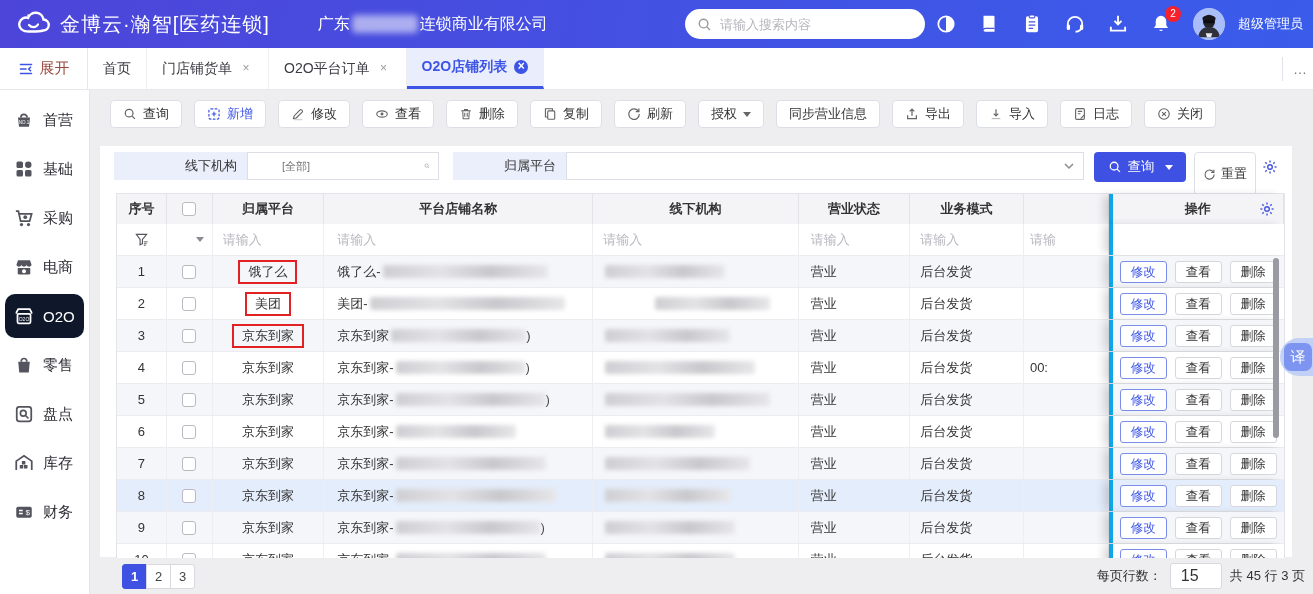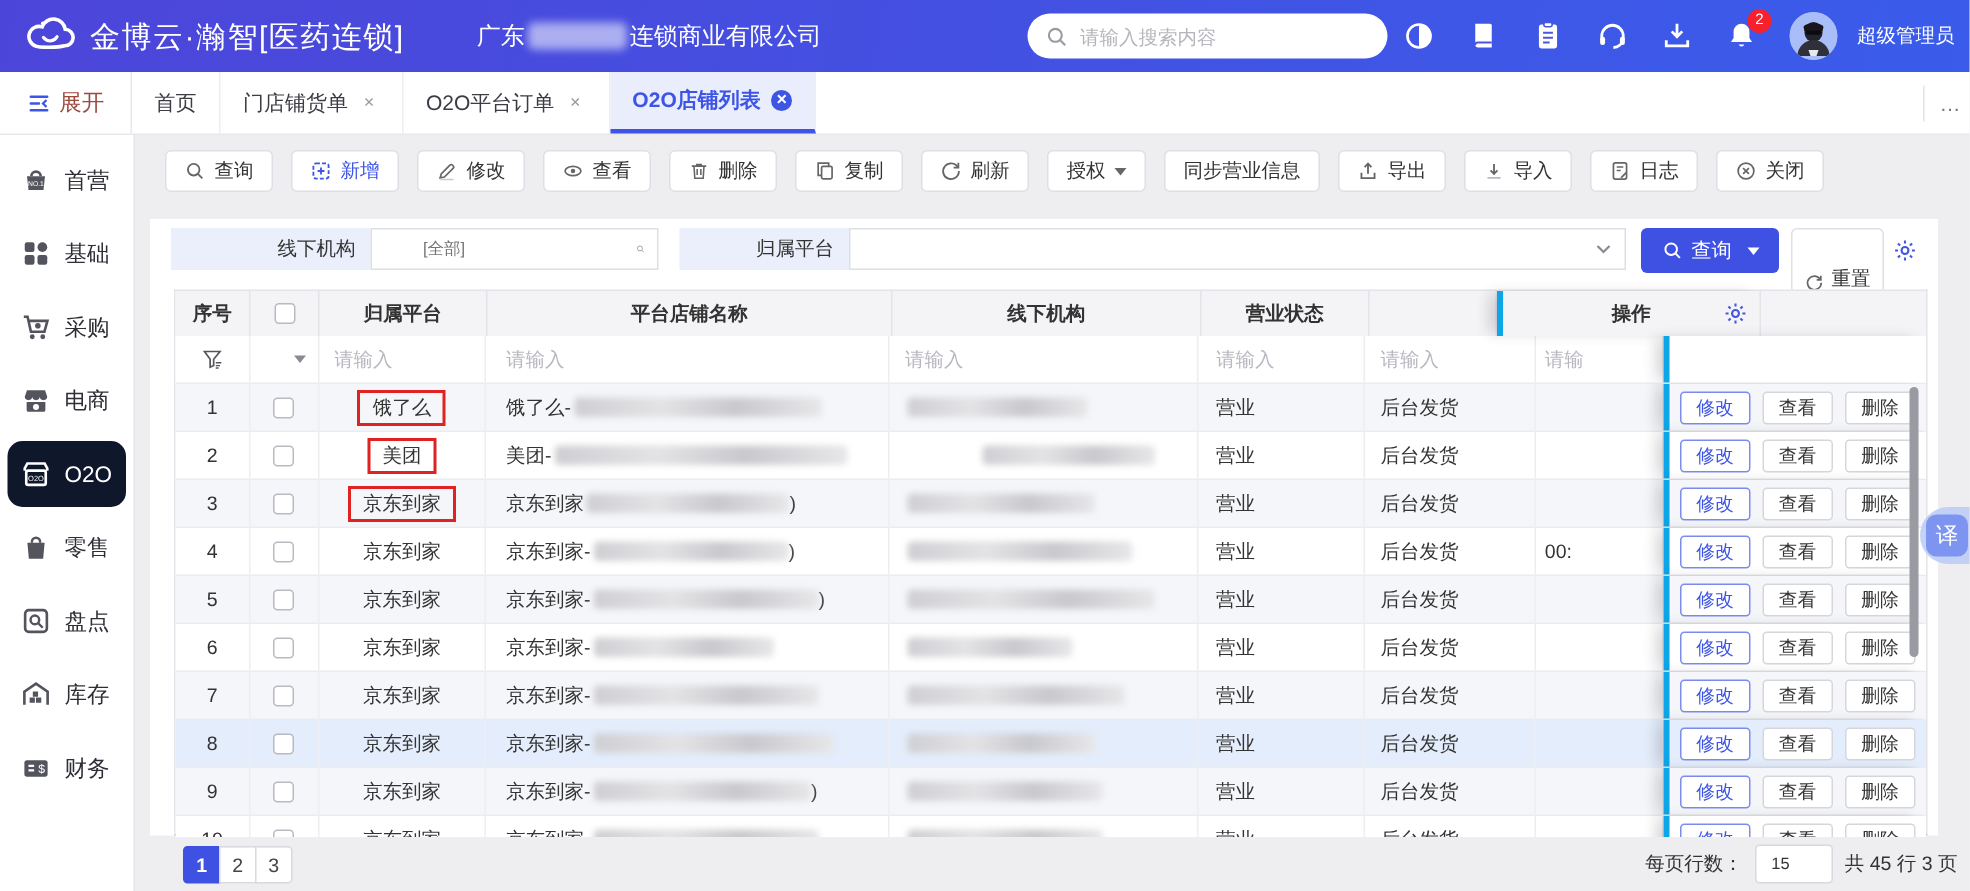--- a/index.html
+++ b/index.html
@@ -59,21 +59,21 @@
 
   
   .frow{position:absolute;left:0;top:6px;right:0;height:30px}
   .flabel{position:absolute;height:28px;background:#ebeefb;color:#333;font-size:13px;display:flex;align-items:center;justify-content:flex-end;padding-right:10px}
   .finput{position:absolute;height:28px;background:#fff;border:1px solid #dcdfe6;display:flex;align-items:center;padding:0 8px;font-size:13px;color:#999}
   .qbtn{position:absolute;left:994px;top:0;width:92px;height:30px;background:#3f51e3;border-radius:4px;color:#fff;
     display:flex;align-items:center;justify-content:center;gap:6px;font-size:13.5px;cursor:pointer}
   .qbtn .ic{width:14px;height:14px;color:#fff}
   .qbtn .caret{border-top-color:#fff;margin-left:4px}
   .rbtn{position:absolute;left:1094px;top:0;width:62px;height:44px;background:#fff;border:1px solid #dcdfe6;border-radius:4px;
-    display:flex;align-items:flex-end;justify-content:center;gap:5px;font-size:13px;color:#333;cursor:pointer}
+    display:flex;align-items:center;justify-content:center;gap:5px;font-size:13px;color:#333;cursor:pointer}
   .rbtn .ic{width:13px;height:13px;color:#666}
   .fgear{position:absolute;left:1162px;top:7px;width:16px;height:16px;color:#4455e0;cursor:pointer}
 
   
   .tbl{position:absolute;left:16px;top:47px;width:1169px;height:364px;border:1px solid #e3e3e9;border-bottom:1px solid #babdc5;background:#fff}
   .trow{display:flex;height:32px;align-items:stretch}
   .th{height:30px;background:#f4f4f7;font-weight:bold;color:#24242a}
   .cell{font-size:13px;color:#333;display:flex;align-items:center;border-right:1px solid #ededf2;overflow:hidden;white-space:nowrap}
   .th .cell{border-right:1px solid #e3e3e9;justify-content:center}
   .c0{width:50px;justify-content:center}
@@ -110,21 +110,21 @@
 
   
   .pager{position:absolute;left:32px;right:8px;top:473px;height:26px;display:flex;align-items:center}
   .pages{display:flex}
   .pg{width:25px;height:25px;border:1px solid #d8d8de;background:#fff;display:flex;align-items:center;justify-content:center;
     font-size:13px;color:#444;margin-left:-1px;cursor:pointer}
   .pages .pg:first-child{border-radius:3px 0 0 3px;margin-left:0}
   .pages .pg:last-child{border-radius:0 3px 3px 0}
   .pg.active{background:#3f51e3;border-color:#3f51e3;color:#fff;font-weight:bold}
   .pright{margin-left:auto;display:flex;align-items:center;gap:8px;font-size:13px;color:#333}
-  .ppinput{width:52px;height:26px;border:1px solid #d8d8de;border-radius:3px;font-size:11px;color:#333;padding-left:10px;outline:none}
+  .ppinput{width:52px;height:26px;border:1px solid #d8d8de;border-radius:3px;font-size:16px;color:#333;padding-left:10px;outline:none}
 
   
   .transfloat{position:absolute;right:0;top:338px;height:38px;z-index:50;display:flex;align-items:center;
     background:rgba(185,202,245,.85);border-radius:19px 0 0 19px;padding:0 1px 0 4px;cursor:pointer}
   .tbox{width:28px;height:28px;background:#7d95f0;border-radius:7px;color:#fff;font-size:15px;display:flex;align-items:center;justify-content:center}
 </style>
 </head>
 <body>
 
 <div class="topbar">
@@ -451,20 +451,21 @@
     <div class="tbl">
       <div class="trow th">
         <div class="cell c0">序号</div>
         <div class="cell c1">
             <span class="cbx"></span>
           </div>
         <div class="cell c2">归属平台</div>
         <div class="cell c3" style="justify-content:center;padding-left:0">平台店铺名称</div>
         <div class="cell c4" style="justify-content:center;padding-left:0">线下机构</div>
         <div class="cell c5" style="justify-content:center;padding-left:0">营业状态</div>
+        <div class="cell c6" style="justify-content:center;padding-left:0">业务模式</div>
         <div class="cell c7"></div>
         <div class="cell c8" style="background:#f4f4f7">
           <span>操作</span>
           <svg class="hgear" viewBox="0 0 16 16">
               <circle cx="8" cy="8" r="2.3" fill="none" stroke="currentColor" stroke-width="1.4"></circle>
               <g stroke="currentColor" stroke-width="1.4">
                 <line x1="8" y1="1.4" x2="8" y2="3.4"></line>
                 <line x1="8" y1="12.6" x2="8" y2="14.6"></line>
                 <line x1="1.4" y1="8" x2="3.4" y2="8"></line>
                 <line x1="12.6" y1="8" x2="14.6" y2="8"></line>

